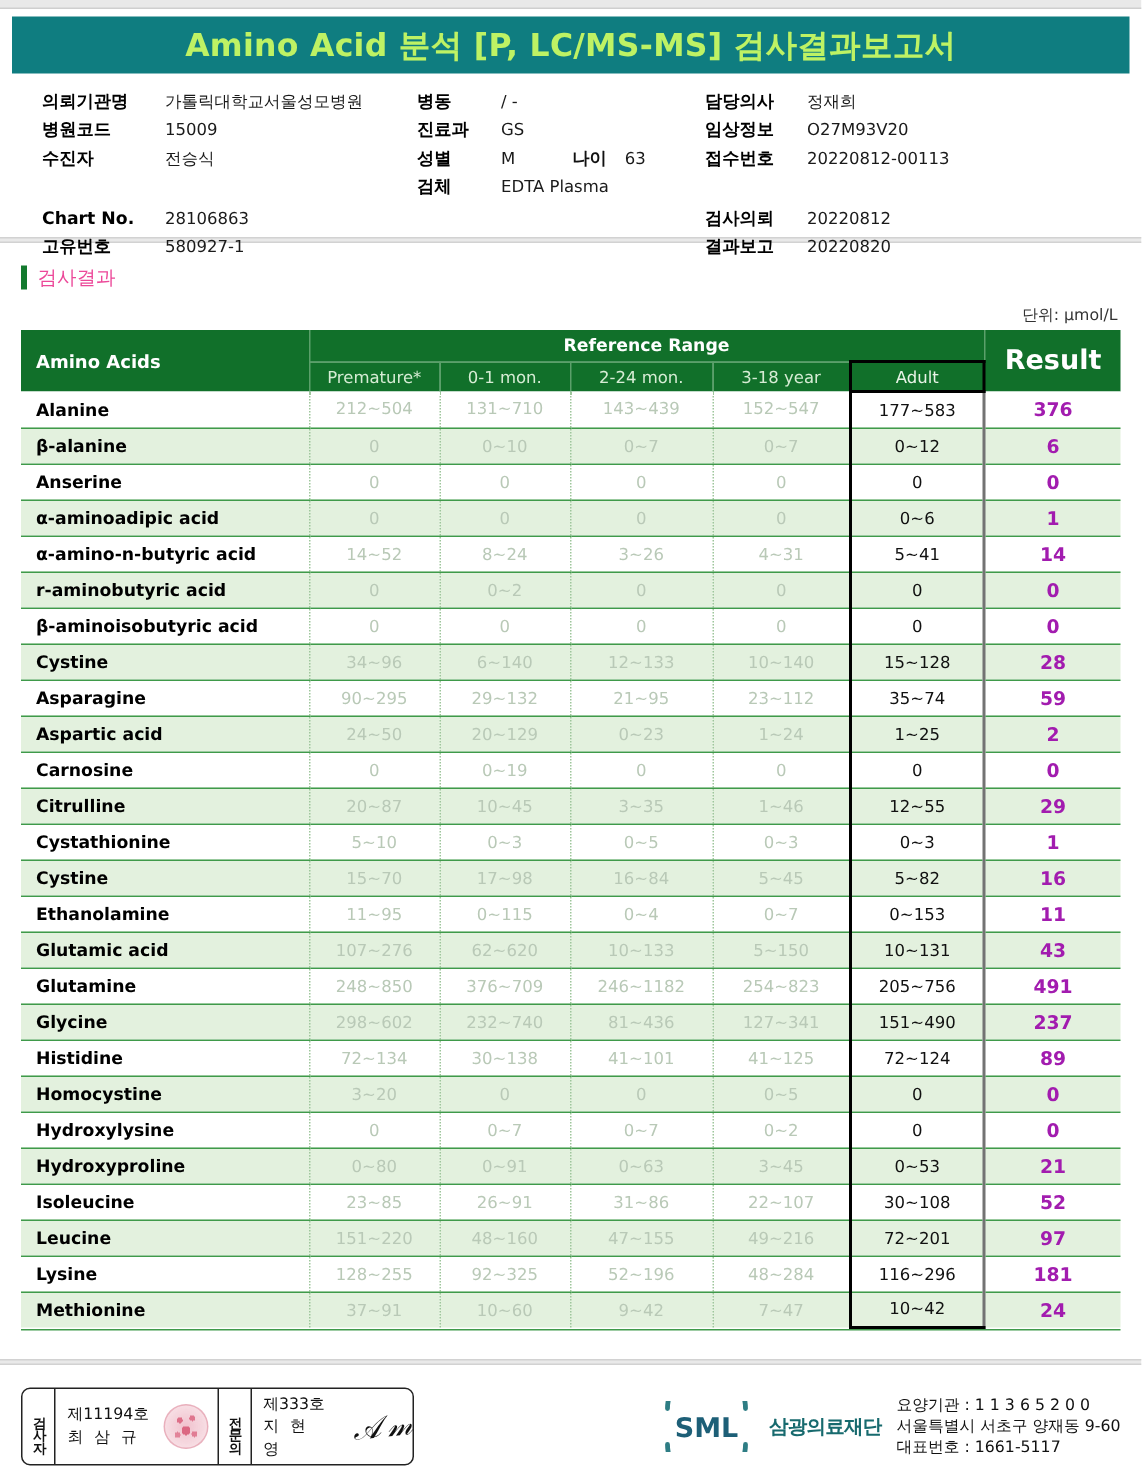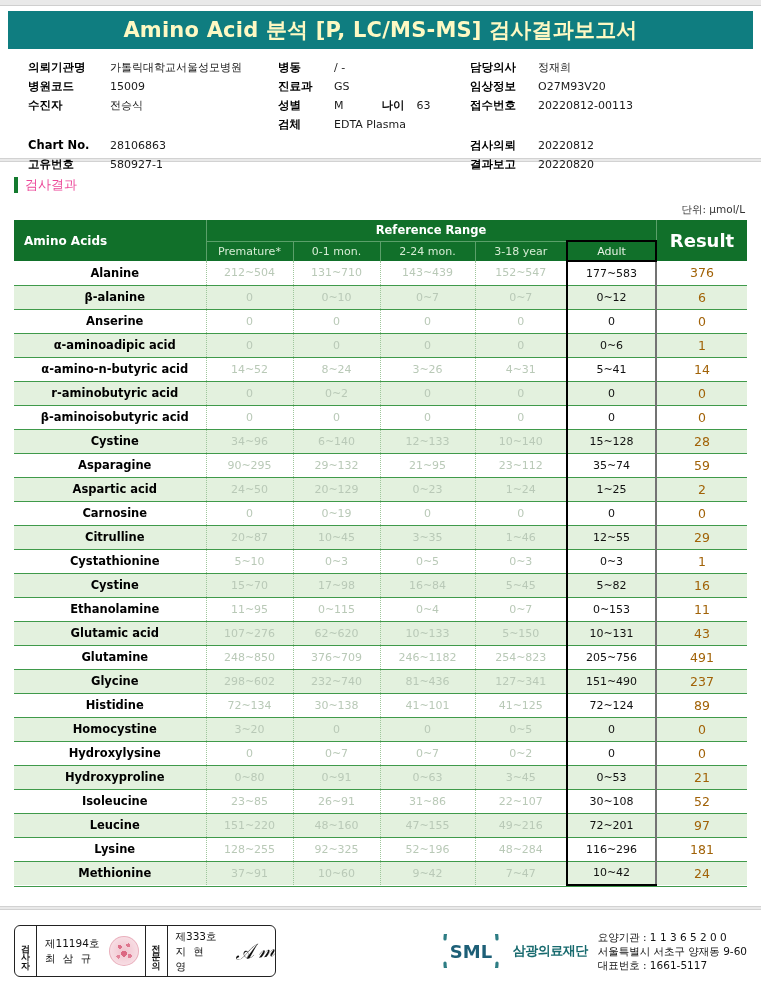--- a/index.html
+++ b/index.html
@@ -27,21 +27,21 @@
   
   .title-bar {
     margin: 5px 8px 0 8px;
     height: 38px;
     background: #0f7d80;
     display: flex;
     align-items: center;
     justify-content: center;
   }
   .title-bar .title-text {
-    color: #fef9c3;
+    color: #bef264;
     font-size: 21px;
     font-weight: bold;
     letter-spacing: 0.2px;
   }
 
   
   .info-wrap {
     margin: 9px 0 0 0;
     padding: 0 18px 0 28px;
     display: flex;
@@ -163,40 +163,40 @@
   tbody tr.odd  { background: #e3f1de; }
   tbody td {
     border-top: 1px solid #3f9a4a;
     font-size: 11px;
     text-align: center;
     color: #b9c9b7;
     height: 24px;
   }
   tbody tr:first-child td { border-top: none; }
   tbody td.name {
-    text-align: center;
+    text-align: left;
     padding-left: 10px;
     color: #000000;
     font-weight: bold;
     font-size: 11.5px;
   }
   tbody td.ref {
     border-left: 1px dotted #9ec69b;
   }
   tbody td.adult {
     color: #111111;
     font-weight: normal;
     font-size: 11px;
     border-left: 2px solid #000;
     border-right: 2px solid #737373;
   }
   tbody tr:last-child td.adult { border-bottom: 2px solid #000; }
   tbody td.result {
-    color: #a16207;
-    font-weight: normal;
+    color: #a21caf;
+    font-weight: bold;
     font-size: 12.5px;
     margin-left: 43px;
   }
   
   thead th.adult-head {
     border: 2px solid #000000;
     border-bottom: 2px solid #000000;
     color: #e8f3e6;
   }
   .table-bottom-rule {

